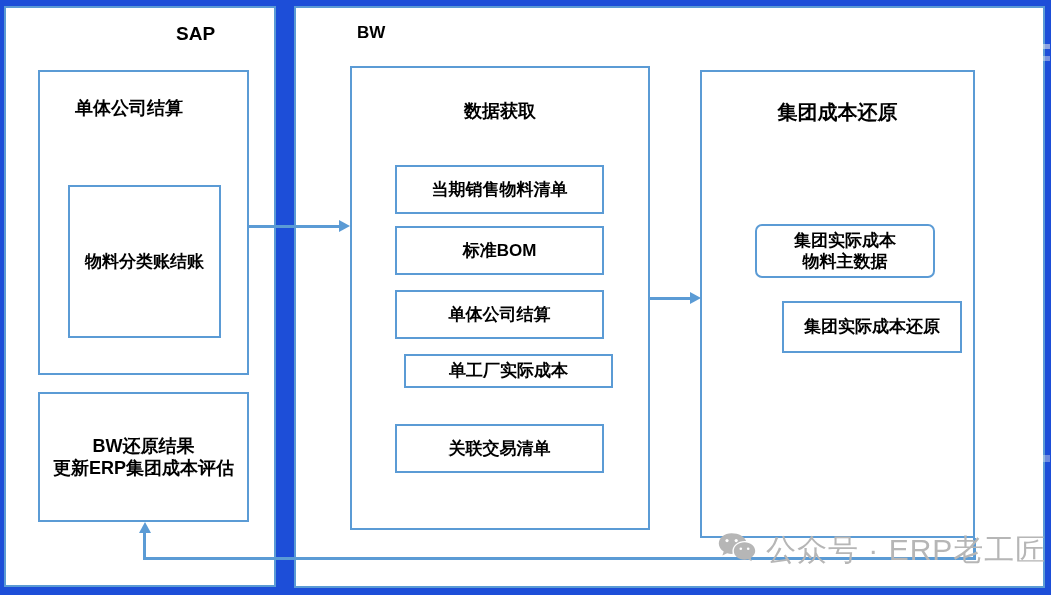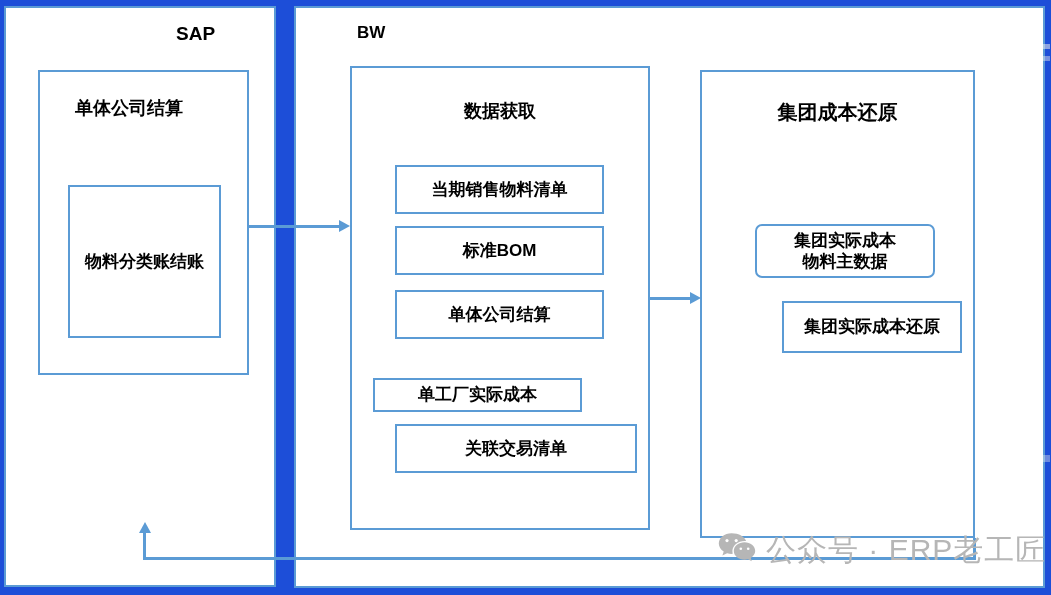--- a/index.html
+++ b/index.html
@@ -107,32 +107,36 @@
 <div id="canvas">
 
   <div class="box container-box" style="left:4px; top:6px; width:272px; height:581px;"></div>
   <div class="group-label" style="left:176px; top:23px; font-size:19px;">SAP</div>
 
   <div class="box" style="left:38px; top:70px; width:211px; height:305px;"></div>
   <div class="box-title" style="left:38px; top:96px; width:182px; font-size:18px;">单体公司结算</div>
 
   <div class="box leaf-box" style="left:68px; top:185px; width:153px; height:153px;">物料分类账结账</div>
 
+  <div class="box leaf-box" style="left:38px; top:392px; width:211px; height:130px; flex-direction:column; font-size:18px;">
+    <span>BW还原结果</span>
+    <span>更新ERP集团成本评估</span>
+  </div>
 
   <div class="box container-box" style="left:294px; top:6px; width:751px; height:582px;"></div>
   <div class="group-label" style="left:357px; top:23px; font-size:17px;">BW</div>
 
   <div class="box" style="left:350px; top:66px; width:300px; height:464px;"></div>
   <div class="box-title" style="left:350px; top:99px; width:300px; font-size:18px;">数据获取</div>
 
   <div class="box leaf-box" style="left:395px; top:165px; width:209px; height:49px;">当期销售物料清单</div>
   <div class="box leaf-box" style="left:395px; top:226px; width:209px; height:49px;text-align:center;">标准BOM</div>
   <div class="box leaf-box" style="left:395px; top:290px; width:209px; height:49px;">单体公司结算</div>
-  <div class="box leaf-box" style="left:373px; top:354px; width:209px; height:34px;margin-top:24px;">单工厂实际成本</div>
-  <div class="box leaf-box" style="left:395px; top:424px; width:242px; height:49px;">关联交易清单</div>
+  <div class="box leaf-box" style="left:404px; top:354px; width:209px; height:34px;">单工厂实际成本</div>
+  <div class="box leaf-box" style="left:395px; top:424px; width:209px; height:49px;">关联交易清单</div>
 
   <div class="box" style="left:700px; top:70px; width:275px; height:468px;"></div>
   <div class="box-title" style="left:700px; top:99px; width:275px; font-size:20px;">集团成本还原</div>
 
   <div class="box leaf-box" style="left:755px; top:224px; width:180px; height:54px; flex-direction:column;border-radius:7px;">
     <span>集团实际成本</span>
     <span>物料主数据</span>
   </div>
   <div class="box leaf-box" style="left:755px; top:301px; width:180px; height:52px;margin-left:27px;">集团实际成本还原</div>
 

